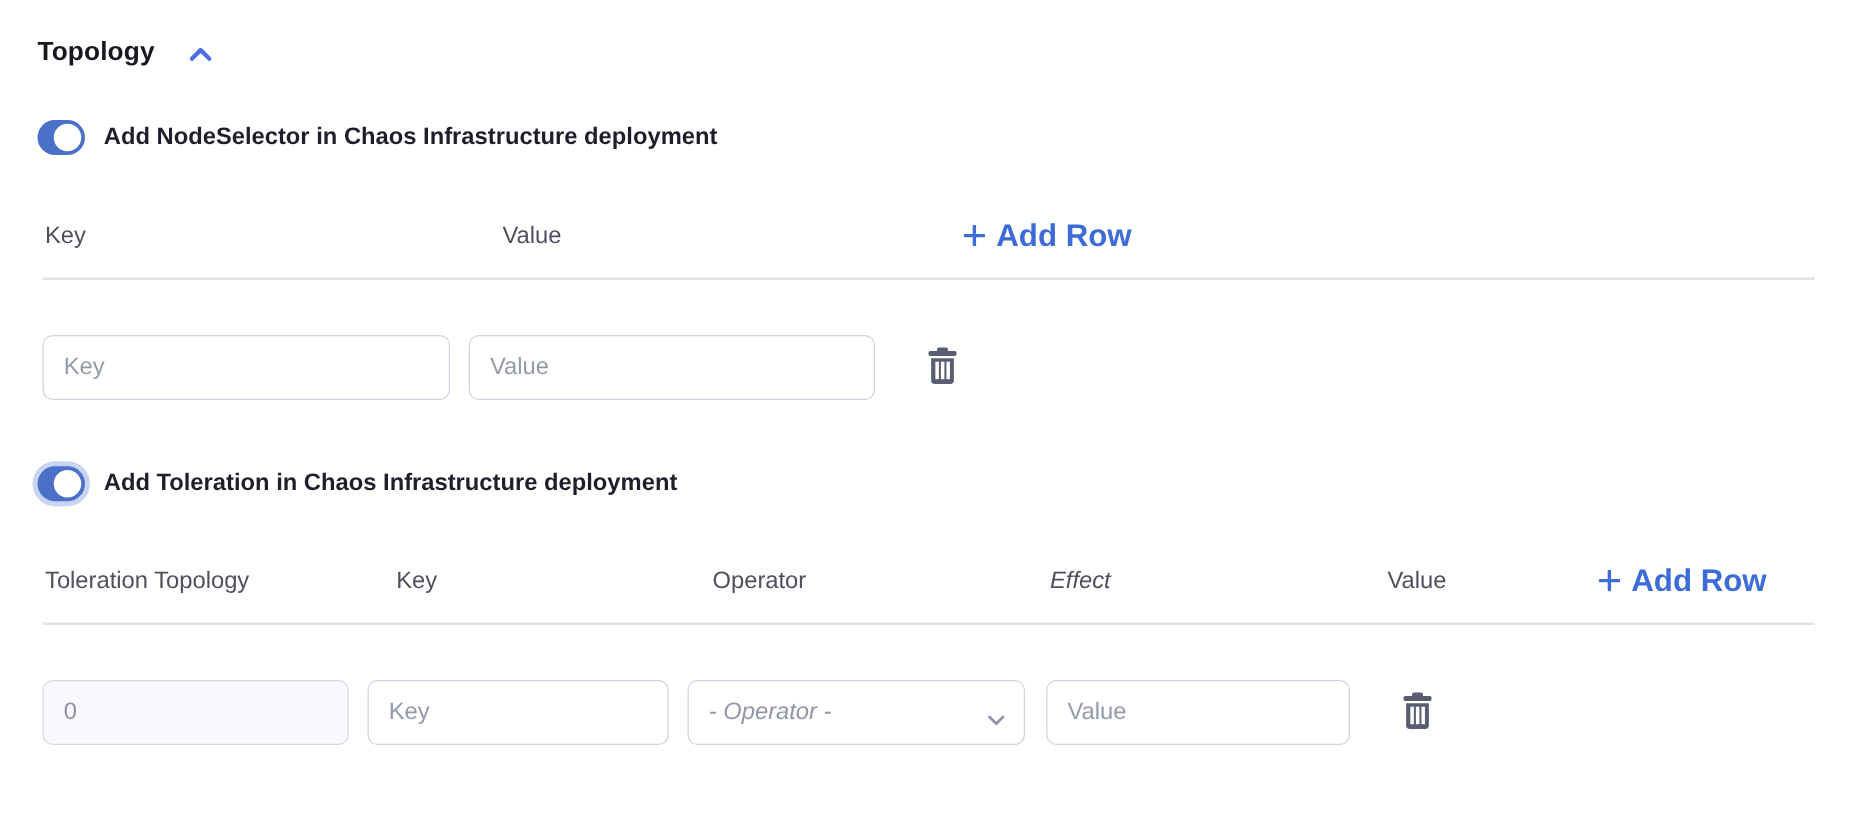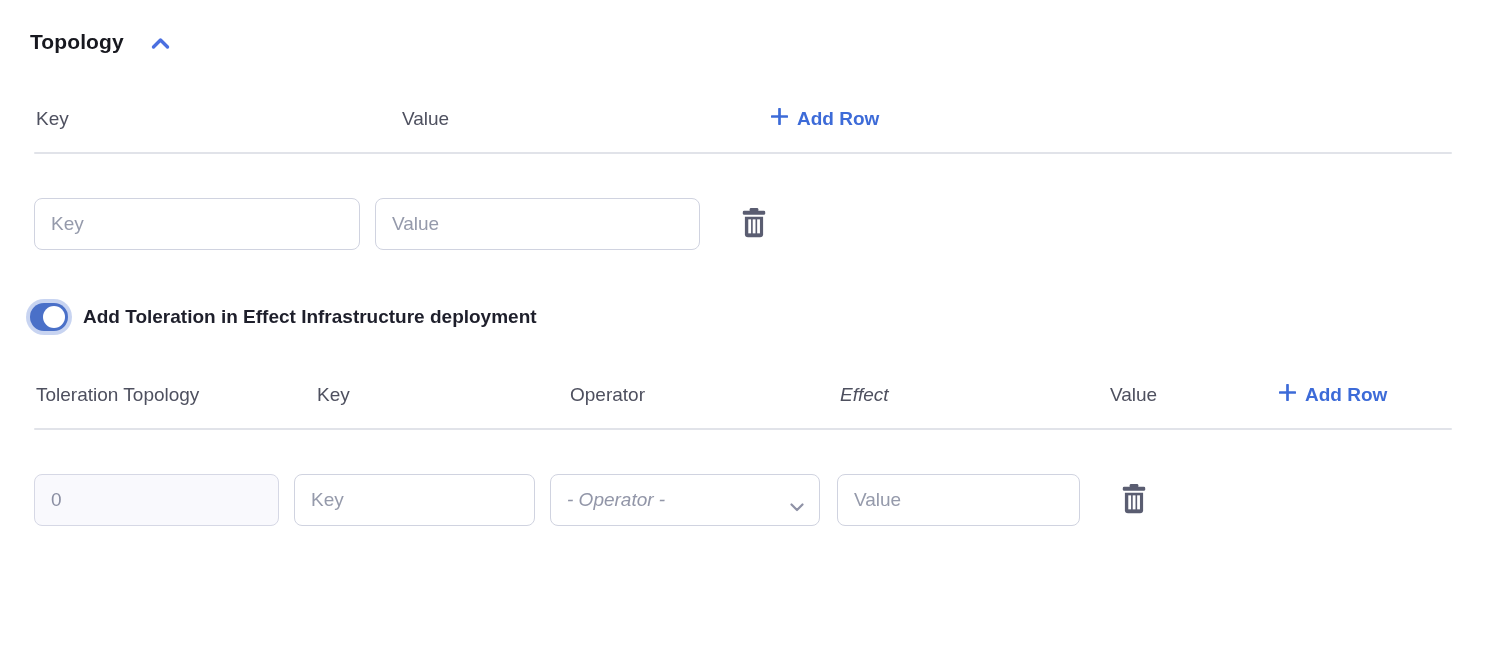--- a/index.html
+++ b/index.html
@@ -35,21 +35,21 @@
   .table { margin-left: 4px; width: 1418px; }
   .thead { position: relative; height: 26px; }
   .thead.t1 { margin-top: 52px; }
   .thead.t2 { margin-top: 51px; }
   .th {
     position: absolute; top: 0; font-size: 19px; color: #4e505f;
     white-space: nowrap; line-height: 26px;
   }
   .add-row {
     position: absolute; top: 0; display: flex; align-items: center; gap: 9px;
-    color: #3d6bd8; font-size: 19px; font-weight: 700; line-height: 26px;
+    color: #3d6bd8; font-size: 25px; font-weight: 700; line-height: 26px;
     cursor: pointer; background: none; border: none;
     font-family: "Liberation Sans", "DejaVu Sans", sans-serif;
   }
   .divider { margin-top: 20px; height: 2px; background: #e1e3e9; border-radius: 1px; }
 
   .body-row { margin-top: 44px; display: flex; align-items: center; }
 
   .field {
     height: 52px; border: 1.5px solid #d0d3e0; border-radius: 8px;
     background: #ffffff; font-size: 19px; color: #62657a;
@@ -106,20 +106,26 @@
 
   <div class="section-header">
     <span class="section-title">Topology</span>
     <span class="chevron-up">
       <svg width="21" height="15" viewBox="0 0 21 15" fill="none">
         <polyline points="3.5,11 10.5,4 17.5,11" stroke="#4b6fe0" stroke-width="3.4" stroke-linecap="round" stroke-linejoin="round"></polyline>
       </svg>
     </span>
   </div>
 
+  <div class="toggle-row first">
+    <span class="toggle">
+        <span class="knob"></span>
+      </span>
+    <span class="toggle-label">Add NodeSelector in Chaos Infrastructure deployment</span>
+  </div>
 
   <div class="table">
     <div class="thead t1">
       <span class="th t1-h-key">Key</span>
       <span class="th t1-h-value">Value</span>
       <button class="add-row t1-add-row">
         <span>
           <svg width="17" height="17" viewBox="0 0 17 17" fill="none">
             <line x1="8.5" y1="1" x2="8.5" y2="16" stroke="#3d6bd8" stroke-width="2.7" stroke-linecap="round"></line>
             <line x1="1" y1="8.5" x2="16" y2="8.5" stroke="#3d6bd8" stroke-width="2.7" stroke-linecap="round"></line>
@@ -145,21 +151,21 @@
           </svg>
         </span>
       </button>
     </div>
   </div>
 
   <div class="toggle-row second">
     <span class="toggle focused">
         <span class="knob"></span>
       </span>
-    <span class="toggle-label">Add Toleration in Effect Infrastructure deployment</span>
+    <span class="toggle-label">Add Toleration in Chaos Infrastructure deployment</span>
   </div>
 
   <div class="table">
     <div class="thead t2">
       <span class="th t2-h-seconds">Toleration Topology</span>
       <span class="th t2-h-key">Key</span>
       <span class="th t2-h-operator">Operator</span>
       <span class="th t2-h-effect">Effect</span>
       <span class="th t2-h-value">Value</span>
       <button class="add-row t2-add-row">

